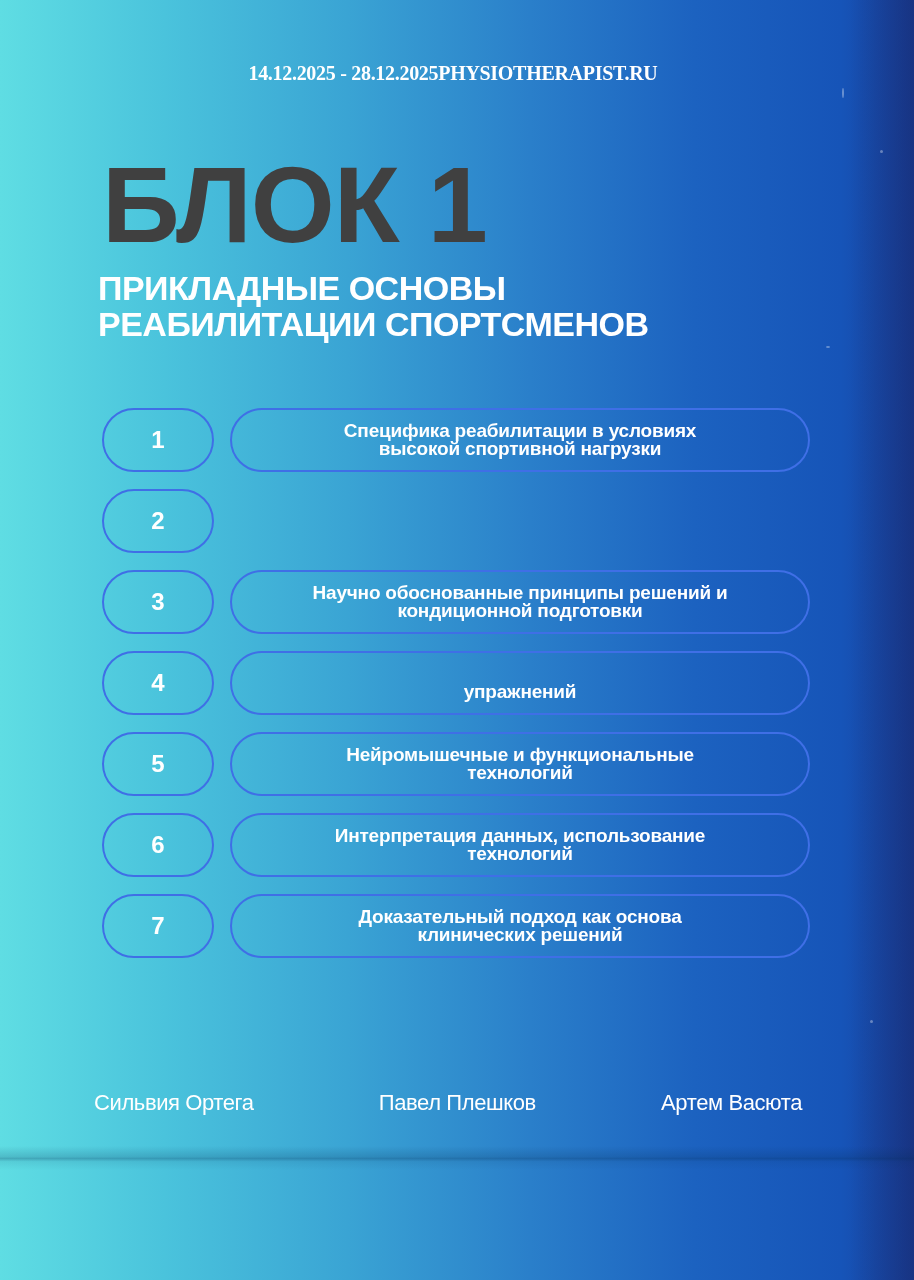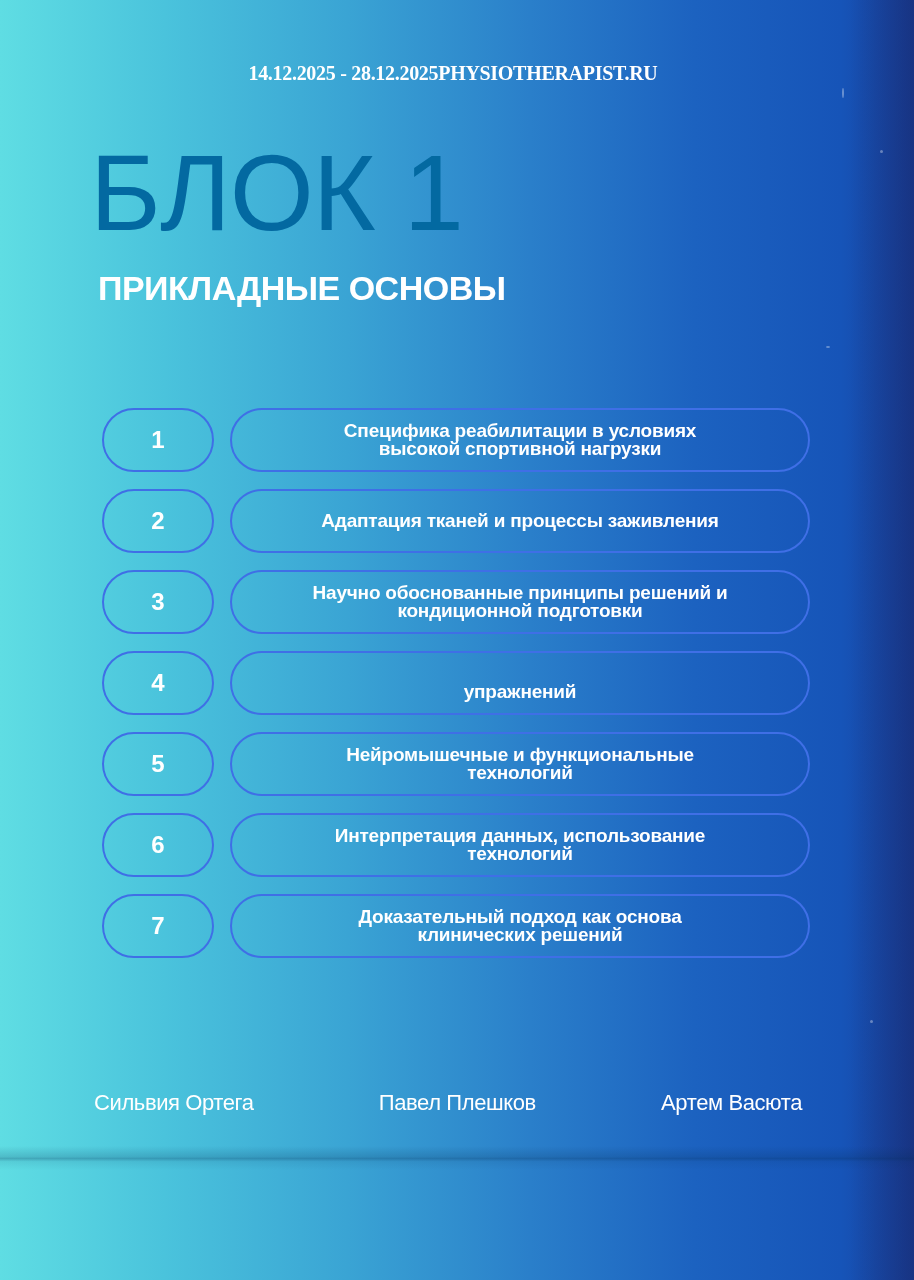--- a/index.html
+++ b/index.html
@@ -16,22 +16,22 @@
     .fold {
       position: absolute; left: 0; right: 0; top: 1146px; height: 24px; pointer-events: none;
       background: linear-gradient(180deg, rgba(0,40,80,0) 0%, rgba(0,40,80,0.18) 45%, rgba(0,40,80,0.28) 52%, rgba(0,40,80,0.08) 65%, rgba(0,40,80,0) 100%);
     }
     .top-bar {
       position: absolute; top: 62px; left: 92px; right: 100px;
       display: flex; justify-content: center; align-items: center;
       font-family: Liberation Serif, serif; font-size: 20px; font-weight: bold; letter-spacing: -0.3px;
     }
     .block-title {
-      position: absolute; top: 130px; left: 86px; margin: 4px;
-      font-size: 108px; font-weight: normal; color: #0369a1; letter-spacing: -1px;
+      position: absolute; top: 130px; left: 86px; margin: 16px;
+      font-size: 108px; font-weight: bold; color: #404040; letter-spacing: -1px;
       line-height: 1.1;
     }
     .subtitle {
       position: absolute; top: 270px; left: 98px; margin: 0;
       font-size: 34px; font-weight: bold; line-height: 36px; letter-spacing: -0.5px;
       text-transform: uppercase;
     }
     .modules {
       position: absolute; top: 408px; left: 102px; width: 708px;
       display: flex; flex-direction: column; gap: 17px;
@@ -66,34 +66,32 @@
 
 <header class="top-bar">
   <span>14.12.2025 - 28.12.2025</span>
   <span>PHYSIOTHERAPIST.RU</span>
 </header>
 
 <h1 class="block-title">БЛОК 1</h1>
 
 <h2 class="subtitle">
   <span>ПРИКЛАДНЫЕ ОСНОВЫ</span><br>
+  <span>РЕАБИЛИТАЦИИ СПОРТСМЕНОВ</span>
 </h2>
 
 <section class="modules">
   <div class="module-row">
     <div class="num-pill">1</div>
     <div class="text-pill">
         <div><span>Специфика реабилитации в условиях</span><br><span>высокой спортивной нагрузки</span></div>
       </div>
   </div>
   <div class="module-row">
     <div class="num-pill">2</div>
-    <div class="text-pill">
-        <div><span>Адаптация тканей и процессы заживления</span></div>
-      </div>
   </div>
   <div class="module-row">
     <div class="num-pill">3</div>
     <div class="text-pill">
         <div><span>Научно обоснованные принципы решений и</span><br><span>кондиционной подготовки</span></div>
       </div>
   </div>
   <div class="module-row">
     <div class="num-pill">4</div>
     <div class="text-pill">

